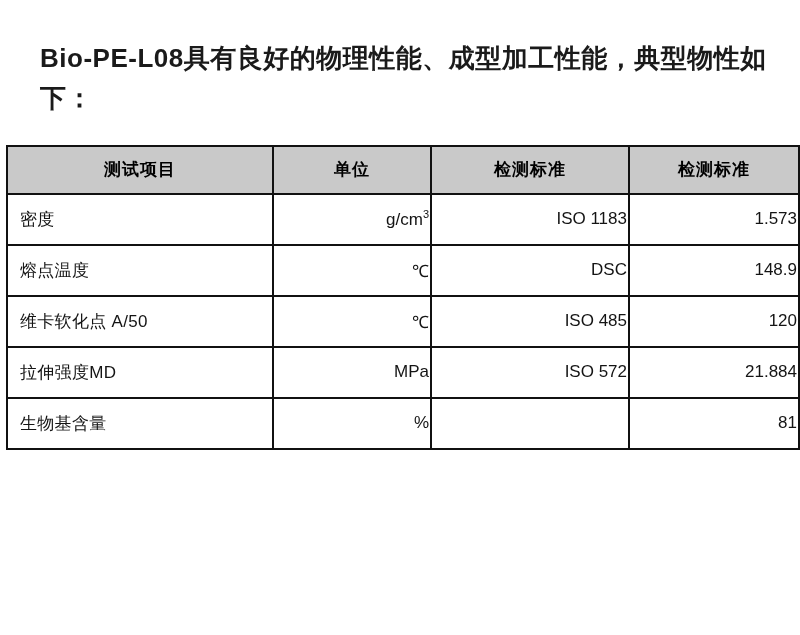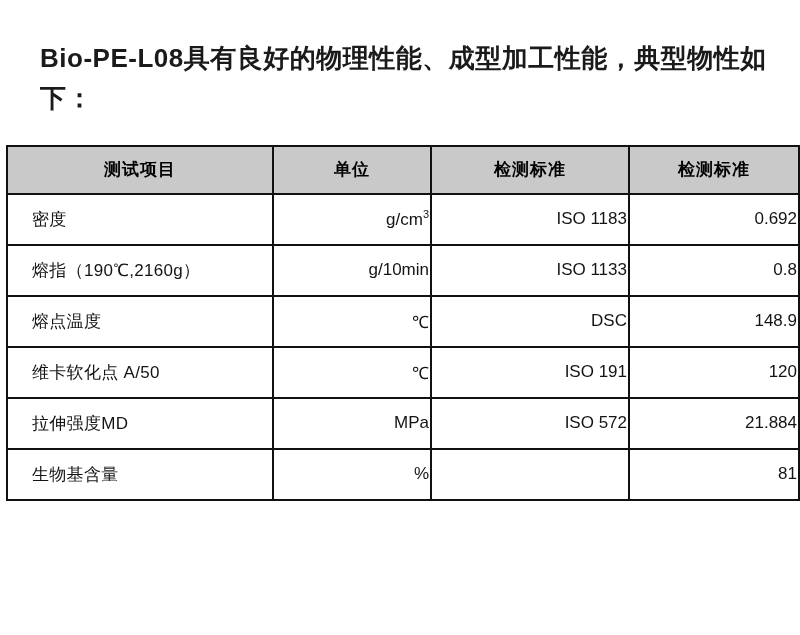--- a/index.html
+++ b/index.html
@@ -57,21 +57,21 @@
   }
   table.spec td {
     border: 2px solid #111111;
     height: 47px;
     font-size: 17px;
     color: #141414;
     background: #ffffff;
   }
   table.spec td.name {
     text-align: left;
-    padding-left: 24px;
+    padding-left: 12px;
     letter-spacing: 0.3px;
   }
   table.spec td.unit,
   table.spec td.std,
   table.spec td.val {
     text-align: right;
   }
   sup {
     font-size: 11px;
     vertical-align: super;
@@ -98,38 +98,32 @@
           <th>单位</th>
           <th>检测标准</th>
           <th>检测标准</th>
         </tr>
       </thead>
       <tbody>
           <tr>
             <td class="name">密度</td>
             <td class="unit"><span>g/cm</span><sup>3</sup></td>
             <td class="std">ISO 1183</td>
-            <td class="val">0.692</td>
-          </tr>
-          <tr>
-            <td class="name">熔指（190℃,2160g）</td>
-            <td class="unit">g/10min</td>
-            <td class="std">ISO 1133</td>
-            <td class="val">0.8</td>
+            <td class="val">1.573</td>
           </tr>
           <tr>
             <td class="name">熔点温度</td>
             <td class="unit">℃</td>
             <td class="std">DSC</td>
             <td class="val">148.9</td>
           </tr>
           <tr>
             <td class="name">维卡软化点 A/50</td>
             <td class="unit">℃</td>
-            <td class="std">ISO 191</td>
+            <td class="std">ISO 485</td>
             <td class="val">120</td>
           </tr>
           <tr>
             <td class="name">拉伸强度MD</td>
             <td class="unit">MPa</td>
             <td class="std">ISO 572</td>
             <td class="val">21.884</td>
           </tr>
           <tr>
             <td class="name">生物基含量</td>

